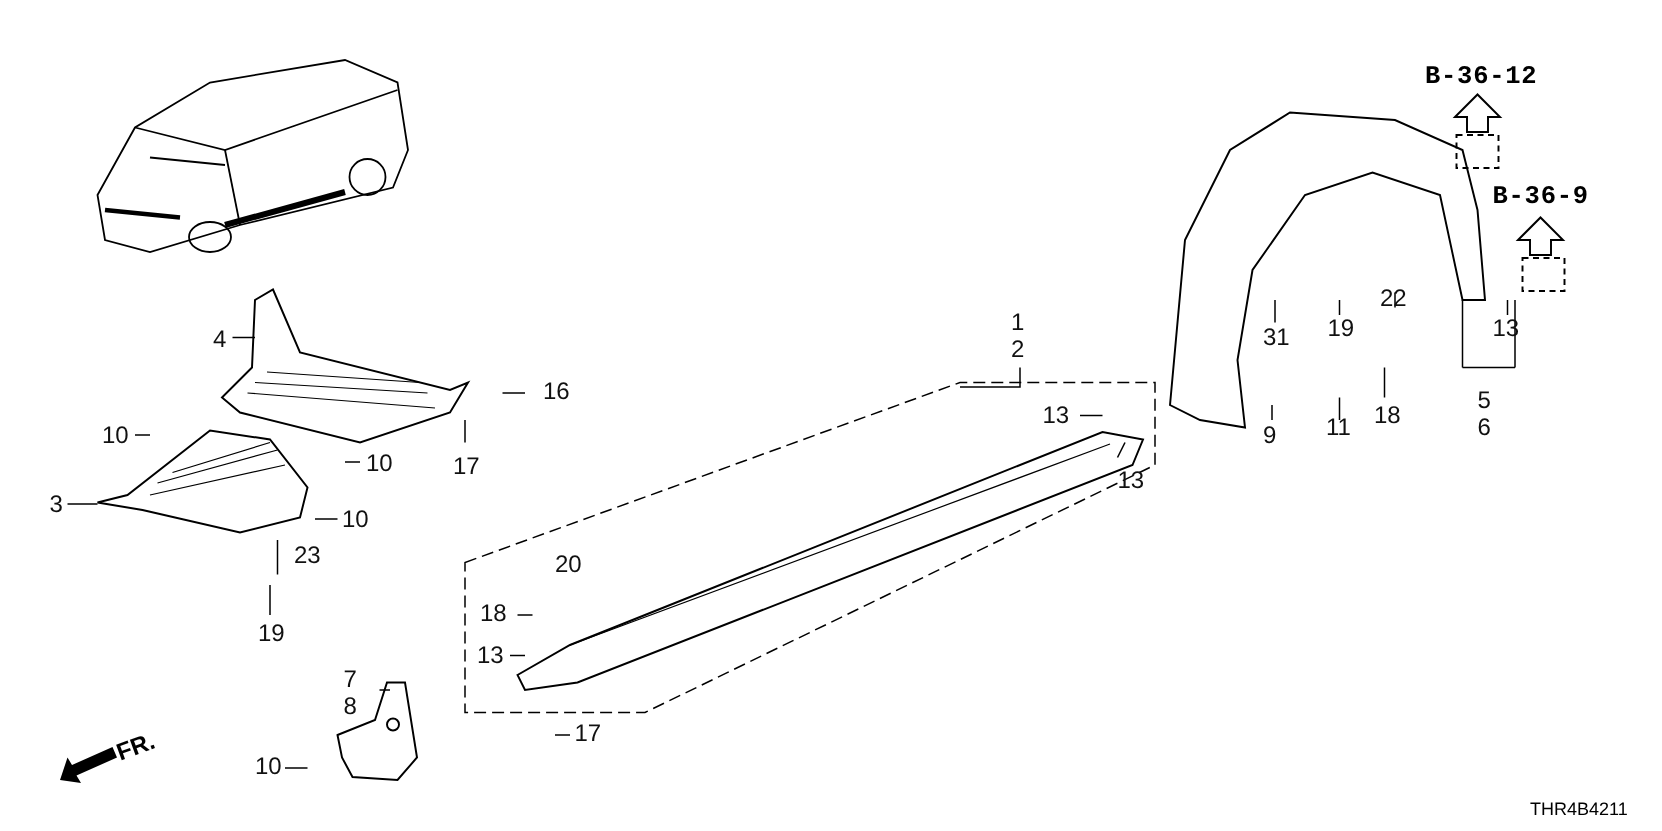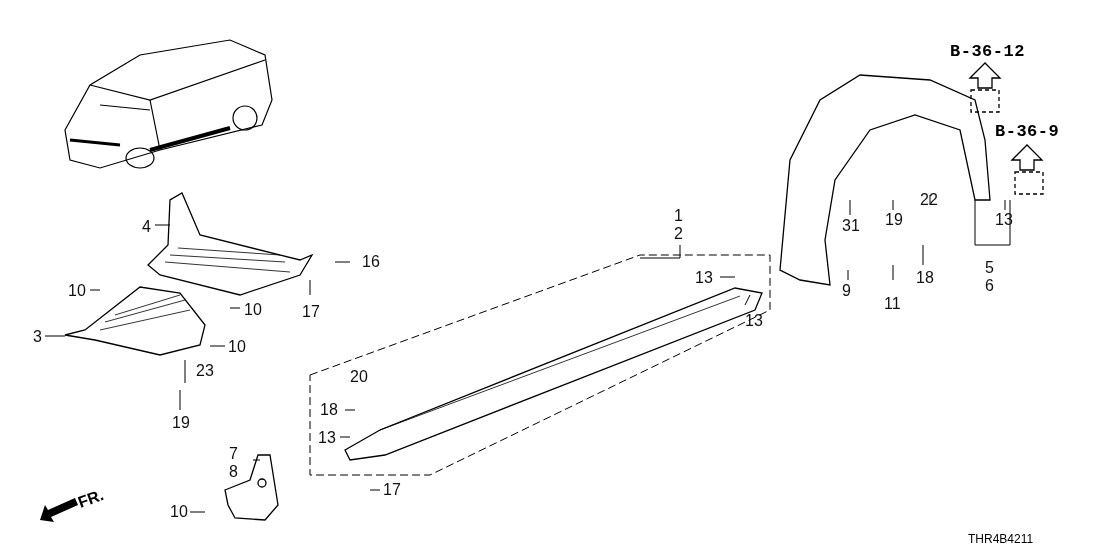--- a/index.html
+++ b/index.html
@@ -98,33 +98,33 @@
 <span class="lbl" style="left:68px;top:283px">10</span>
 <span class="lbl" style="left:244px;top:302px">10</span>
 <span class="lbl" style="left:228px;top:339px">10</span>
 <span class="lbl" style="left:33px;top:329px">3</span>
 <span class="lbl" style="left:196px;top:363px">23</span>
 <span class="lbl" style="left:172px;top:415px">19</span>
 <span class="lbl" style="left:674px;top:208px">1</span>
 <span class="lbl" style="left:674px;top:226px">2</span>
 <span class="lbl" style="left:695px;top:270px">13</span>
 <span class="lbl" style="left:745px;top:313px">13</span>
-<span class="lbl" style="left:350px;top:369px">20</span>
+<span class="lbl" style="left:370px;top:369px">20</span>
 <span class="lbl" style="left:320px;top:402px">18</span>
 <span class="lbl" style="left:318px;top:430px">13</span>
 <span class="lbl" style="left:383px;top:482px">17</span>
 <span class="lbl" style="left:229px;top:446px">7</span>
 <span class="lbl" style="left:229px;top:464px">8</span>
 <span class="lbl" style="left:170px;top:504px">10</span>
 <span class="lbl" style="left:842px;top:283px">9</span>
-<span class="lbl" style="left:884px;top:296px">11</span>
+<span class="lbl" style="left:884px;top:278px">11</span>
 <span class="lbl" style="left:916px;top:270px">18</span>
 <span class="lbl" style="left:842px;top:218px">31</span>
 <span class="lbl" style="left:885px;top:212px">19</span>
 <span class="lbl" style="left:920px;top:192px">22</span>
 <span class="lbl" style="left:995px;top:212px">13</span>
 <span class="lbl" style="left:985px;top:260px">5</span>
 <span class="lbl" style="left:985px;top:278px">6</span>
 
 <span class="ref" style="left:950px;top:42px">B-36-12</span>
 <span class="ref" style="left:995px;top:122px">B-36-9</span>
 <span class="fr" style="left:78px;top:490px">FR.</span>
-<span class="code" style="left:968px;top:532px">THR4B4211</span>
+<span class="code" style="left:1020px;top:532px">THR4B4211</span>
 
 </body></html>

